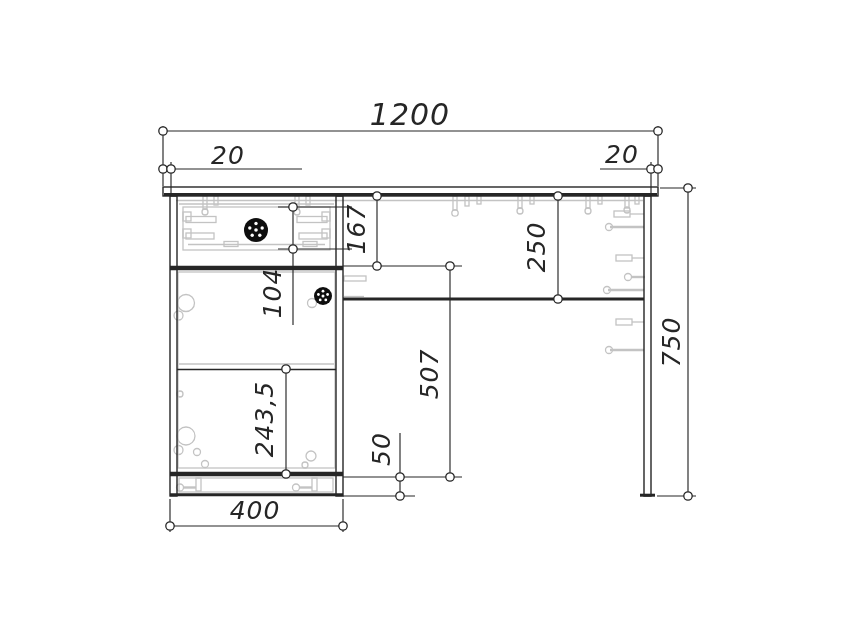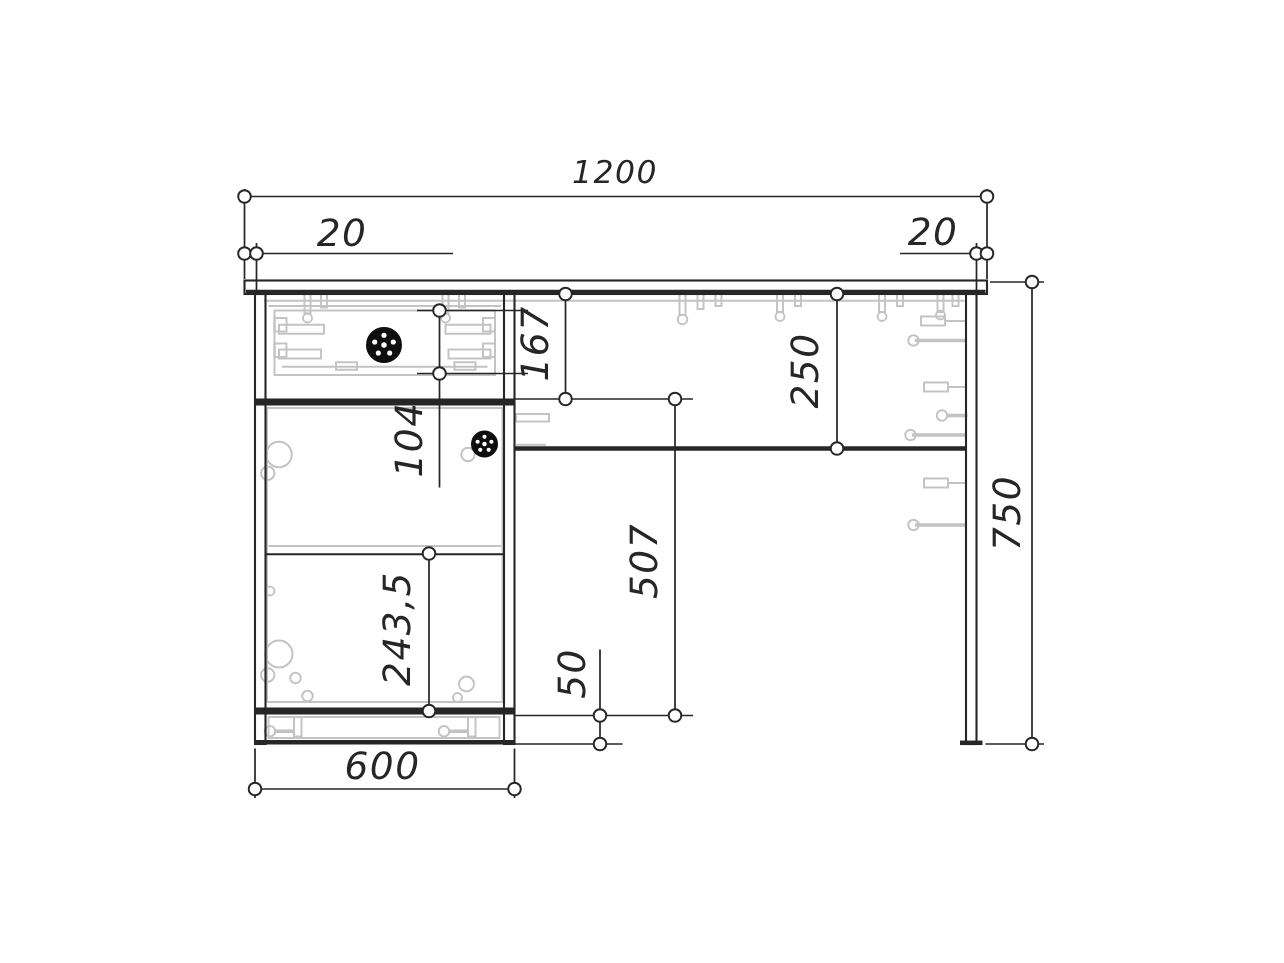--- a/index.html
+++ b/index.html
@@ -22,21 +22,21 @@
   .dc{stroke:var(--line);stroke-width:1.3;fill:#fff;}
   .g1{stroke:var(--hw);stroke-width:1.3;fill:none;}
   .g2{stroke:var(--hw);stroke-width:2.4;fill:none;}
   .k {fill:var(--knob);stroke:none;}
   .kd{fill:#ffffff;stroke:none;}
   .dim-label{
     position:absolute;display:flex;align-items:center;justify-content:center;
     font-style:italic;font-size:25px;color:var(--line);letter-spacing:1px;
     white-space:nowrap;line-height:1;
   }
-  .dim-label.big{font-size:21px;}
+  .dim-label.big{font-size:30px;}
   .rot{transform:rotate(-90deg);}
 </style>
 </head>
 <body>
 
 <div class="canvas">
 
   <svg width="856" height="642" viewBox="0 0 856 642">
 
     <g>
@@ -244,15 +244,15 @@
   <span class="dim-label rot" style="left:232px;top:279px;width:80px;height:28px;">104</span>
 
   <span class="dim-label rot" style="left:209px;top:405px;width:110px;height:28px;">243,5</span>
 
   <span class="dim-label rot" style="left:389px;top:360px;width:80px;height:28px;">507</span>
 
   <span class="dim-label rot" style="left:341px;top:435px;width:80px;height:28px;">50</span>
 
   <span class="dim-label rot" style="left:631px;top:328px;width:80px;height:28px;">750</span>
 
-  <span class="dim-label" style="left:212px;top:496px;width:86px;height:28px;">600</span>
+  <span class="dim-label" style="left:212px;top:496px;width:86px;height:28px;">400</span>
 
 </div>
 
 </body></html>

